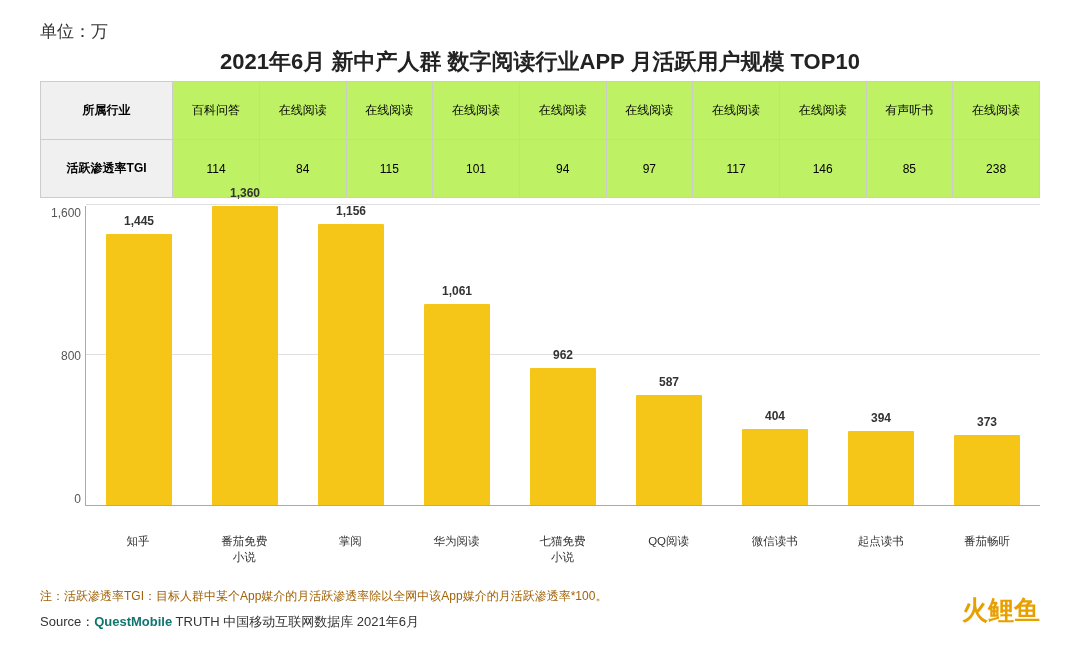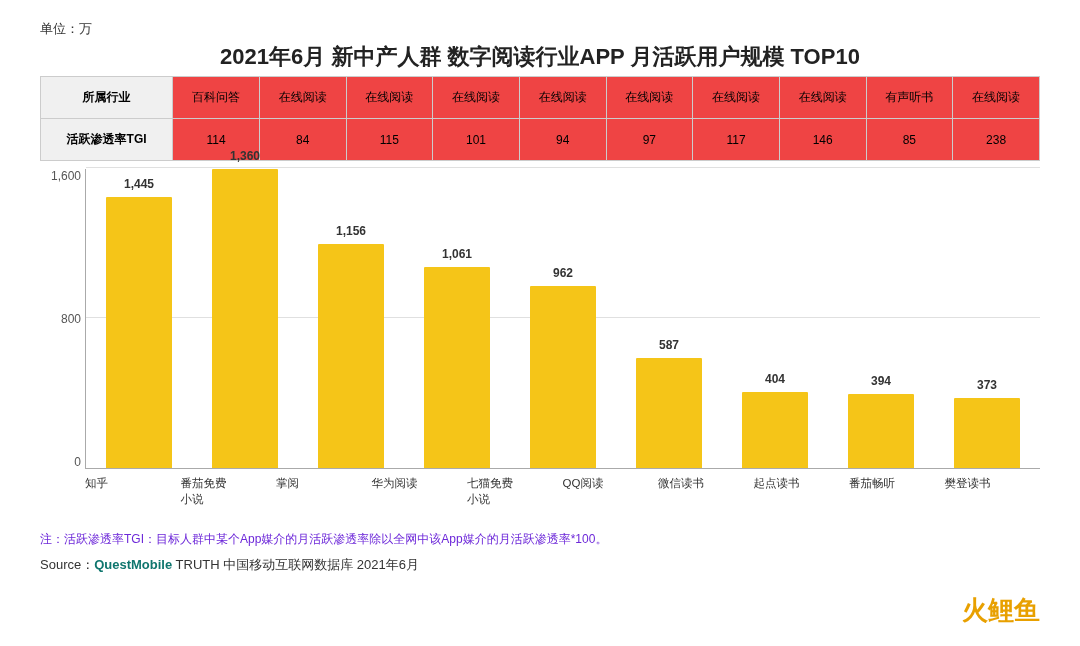--- a/index.html
+++ b/index.html
@@ -12,50 +12,50 @@
       position: relative;
     }
     .container {
       width: 1080px;
       height: 646px;
       background: #fff;
       padding: 20px 40px 20px 40px;
       position: relative;
     }
     .unit-label {
-      font-size: 13px;
+      font-size: 17px;
       color: #333;
       margin-bottom: 4px;
     }
     .main-title {
       text-align: center;
       font-size: 22px;
       font-weight: bold;
       color: #222;
       margin-bottom: 4px;
     }
     
     .info-table {
       width: 100%;
       border-collapse: collapse;
       font-size: 12px;
       margin-bottom: 8px;
     }
     .info-table th, .info-table td {
       border: 1px solid #ccc;
-      padding: 12px 6px;
+      padding: 20px 6px;
       text-align: center;
       white-space: nowrap;
     }
     .info-table th {
       background: #f5f5f5;
       font-weight: bold;
     }
     .info-table td {
-      background: #ef4444;
+      background: #bef264;
     }
     .col-header {
       background: #f0f0f0 !important;
       font-weight: bold;
     }
     
     .chart-area {
       position: relative;
       width: 100%;
       height: 360px;
@@ -139,32 +139,33 @@
       position: absolute;
       left: 45px;
       top: 302px;
       right: 0;
       display: flex;
     }
     .x-label-group {
       flex: 1;
       display: flex;
       flex-direction: column;
-      align-items: flex-start;
+      align-items: center;
       font-size: 11.5px;
       color: #333;
       text-align: center;
       line-height: 1.4;
       padding-top: 4px;
+      margin-top: 21px;
     }
     
     .footer {
-      margin-top: 2px;
+      margin-top: 22px;
       font-size: 12px;
-      color: #6d28d9;
+      color: #a16207;
     }
     .source-line {
       margin-top: 8px;
       font-size: 13px;
       color: #333;
     }
     .source-line .quest {
       color: #0f766e;
       font-weight: bold;
     }
@@ -240,31 +241,31 @@
             <div class="bar" style="height: 270.938px;">
               <span class="bar-value">1,445</span>
             </div>
           </div>
           <div class="bar-group">
             <div class="bar" style="height: 328px;">
               <span class="bar-value">1,360</span>
             </div>
           </div>
           <div class="bar-group">
-            <div class="bar" style="height: 224px;">
+            <div class="bar" style="height: 281px;">
               <span class="bar-value">1,156</span>
             </div>
           </div>
           <div class="bar-group">
             <div class="bar" style="height: 201px;">
               <span class="bar-value">1,061</span>
             </div>
           </div>
           <div class="bar-group">
-            <div class="bar" style="height: 182px;">
+            <div class="bar" style="height: 137px;">
               <span class="bar-value">962</span>
             </div>
           </div>
           <div class="bar-group">
             <div class="bar" style="height: 110.062px;">
               <span class="bar-value">587</span>
             </div>
           </div>
           <div class="bar-group">
             <div class="bar" style="height: 75.75px;">
@@ -305,23 +306,20 @@
             <span>QQ阅读</span>
           </div>
           <div class="x-label-group">
             <span>微信读书</span>
           </div>
           <div class="x-label-group">
             <span>起点读书</span>
           </div>
           <div class="x-label-group">
             <span>番茄畅听</span>
-          </div>
-          <div class="x-label-group">
-            <span>樊登读书</span>
           </div>
         </div>
     </div>
   </div>
 
   <div class="footer">注：活跃渗透率TGI：目标人群中某个App媒介的月活跃渗透率除以全网中该App媒介的月活跃渗透率*100。</div>
 
   <div class="source-line">
     <span>Source：</span><span class="quest">QuestMobile</span><span> TRUTH 中国移动互联网数据库 2021年6月</span>
   </div>

